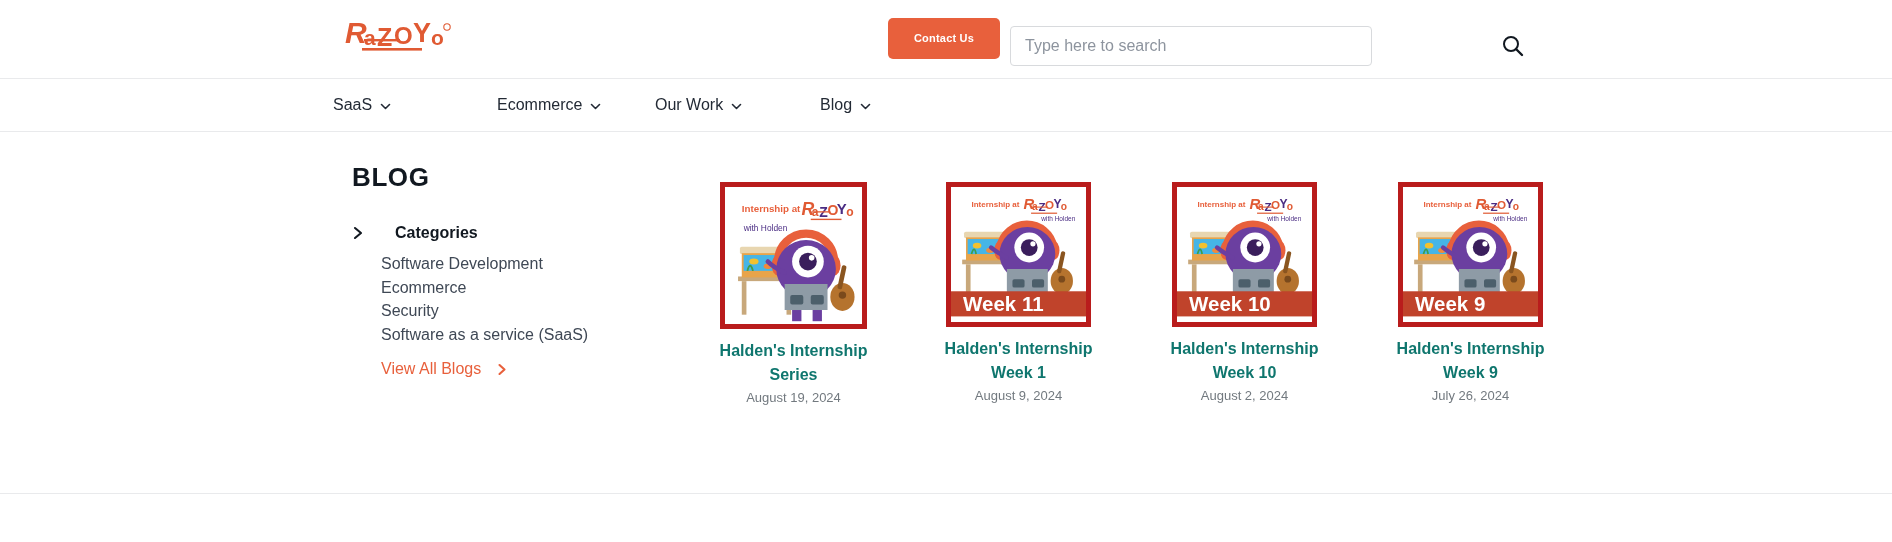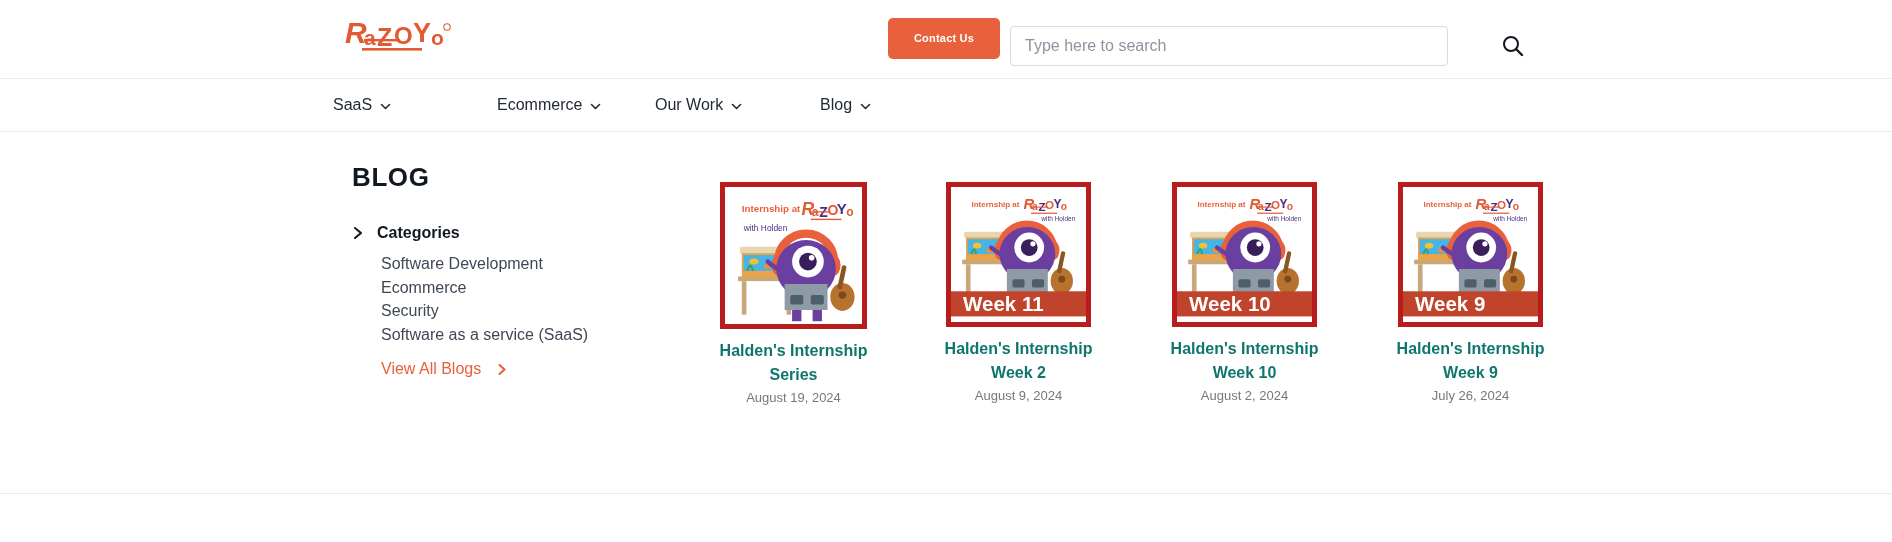--- a/index.html
+++ b/index.html
@@ -15,21 +15,21 @@
   .header{position:absolute;left:0;top:0;width:1892px;height:78px;background:#fff;}
   .logo{position:absolute;left:345px;top:12px;width:112px;height:48px;display:block;}
   .logo svg{display:block;}
 
   .contact-btn{
     position:absolute;left:888px;top:18px;width:112px;height:41px;
     background:#E8603C;border:none;border-radius:5px;color:#fff;
     font-family:"Liberation Sans", sans-serif;font-size:11px;font-weight:700;
     letter-spacing:.2px;cursor:pointer;padding:0;line-height:41px;text-align:center;
   }
-  .search-wrap{position:absolute;left:1010px;top:26px;width:438px;height:40px;}
+  .search-wrap{position:absolute;left:1010px;top:26px;width:362px;height:40px;}
   .search-input{
     width:100%;height:100%;box-sizing:border-box;
     border:1px solid #d8dadd;border-radius:4px;background:#fff;
     font-family:"Liberation Sans", sans-serif;font-size:16px;color:#3d4450;
     padding:0 14px;outline:none;
   }
   .search-input::placeholder{color:#8d949e;}
   .search-icon-btn{
     position:absolute;left:1500px;top:33px;width:26px;height:26px;
     background:none;border:none;padding:0;cursor:pointer;
@@ -54,21 +54,21 @@
 
   
   .main{position:absolute;left:0;top:132px;width:1892px;height:361px;}
 
   .sidebar{position:absolute;left:352px;top:30px;width:260px;}
   .blog-title{
     font-size:26px;font-weight:700;color:#111820;letter-spacing:.6px;
     margin:0;line-height:30px;
   }
   .cat-head{
-    display:flex;align-items:center;gap:13px;margin-top:32px;cursor:pointer;
+    display:flex;align-items:center;gap:31px;margin-top:32px;cursor:pointer;
   }
   .cat-head .chev-r{width:12px;height:14px;display:block;}
   .cat-head .cat-lbl{font-size:16px;font-weight:700;color:#111820;}
   .cat-list{list-style:none;margin:10px 0 0 0;padding:0 0 0 29px;}
   .cat-list li{
     font-size:16px;color:#3f4855;line-height:23.5px;cursor:pointer;white-space:nowrap;
   }
   .view-all{
     display:flex;align-items:center;gap:16px;margin:14px 0 0 29px;
     color:#E8603C;font-size:16px;cursor:pointer;width:max-content;
@@ -295,21 +295,21 @@
             <circle cx="84" cy="65" r="9" fill="#3A1E5C"></circle>
             <circle cx="88" cy="61" r="2.8" fill="#ffffff"></circle>
             <path d="M60 76 q-11 -6 -17 -11" fill="none" stroke="#6B3FA0" stroke-width="4.6" stroke-linecap="round"></path>
             <ellipse cx="119" cy="101" rx="12" ry="14" fill="#B5732E"></ellipse>
             <circle cx="119" cy="99" r="3.6" fill="#7A4A1C"></circle>
             <rect x="116" y="69" width="4.6" height="24" rx="2" fill="#8A5520" transform="rotate(12 119 81)"></rect>
             <rect x="0" y="112" width="145" height="27" fill="#C0432B"></rect>
             <text x="13" y="133" font-family="Liberation Sans, sans-serif" font-size="22" font-weight="700" fill="#ffffff" id="b1">Week 11</text>
           </svg>
         </div>
-        <div class="card-title">Halden's Internship Week 2</div>
+        <div class="card-title">Halden's Internship Week 1</div>
         <div class="card-date">August 9, 2024</div>
       </article>
 
       <article class="card card-2">
         <div class="thumb">
           <svg viewBox="0 0 145 145" xmlns="http://www.w3.org/2000/svg">
             <rect width="145" height="145" fill="#ffffff"></rect>
             <text x="22" y="21" font-family="Liberation Sans, sans-serif" font-size="8.6" font-weight="700" fill="#E8603C">Internship at</text>
             <g font-family="Liberation Sans, sans-serif" font-weight="700">
               <text x="78" y="24" font-size="16" font-style="italic" fill="#E05A33">R</text>

